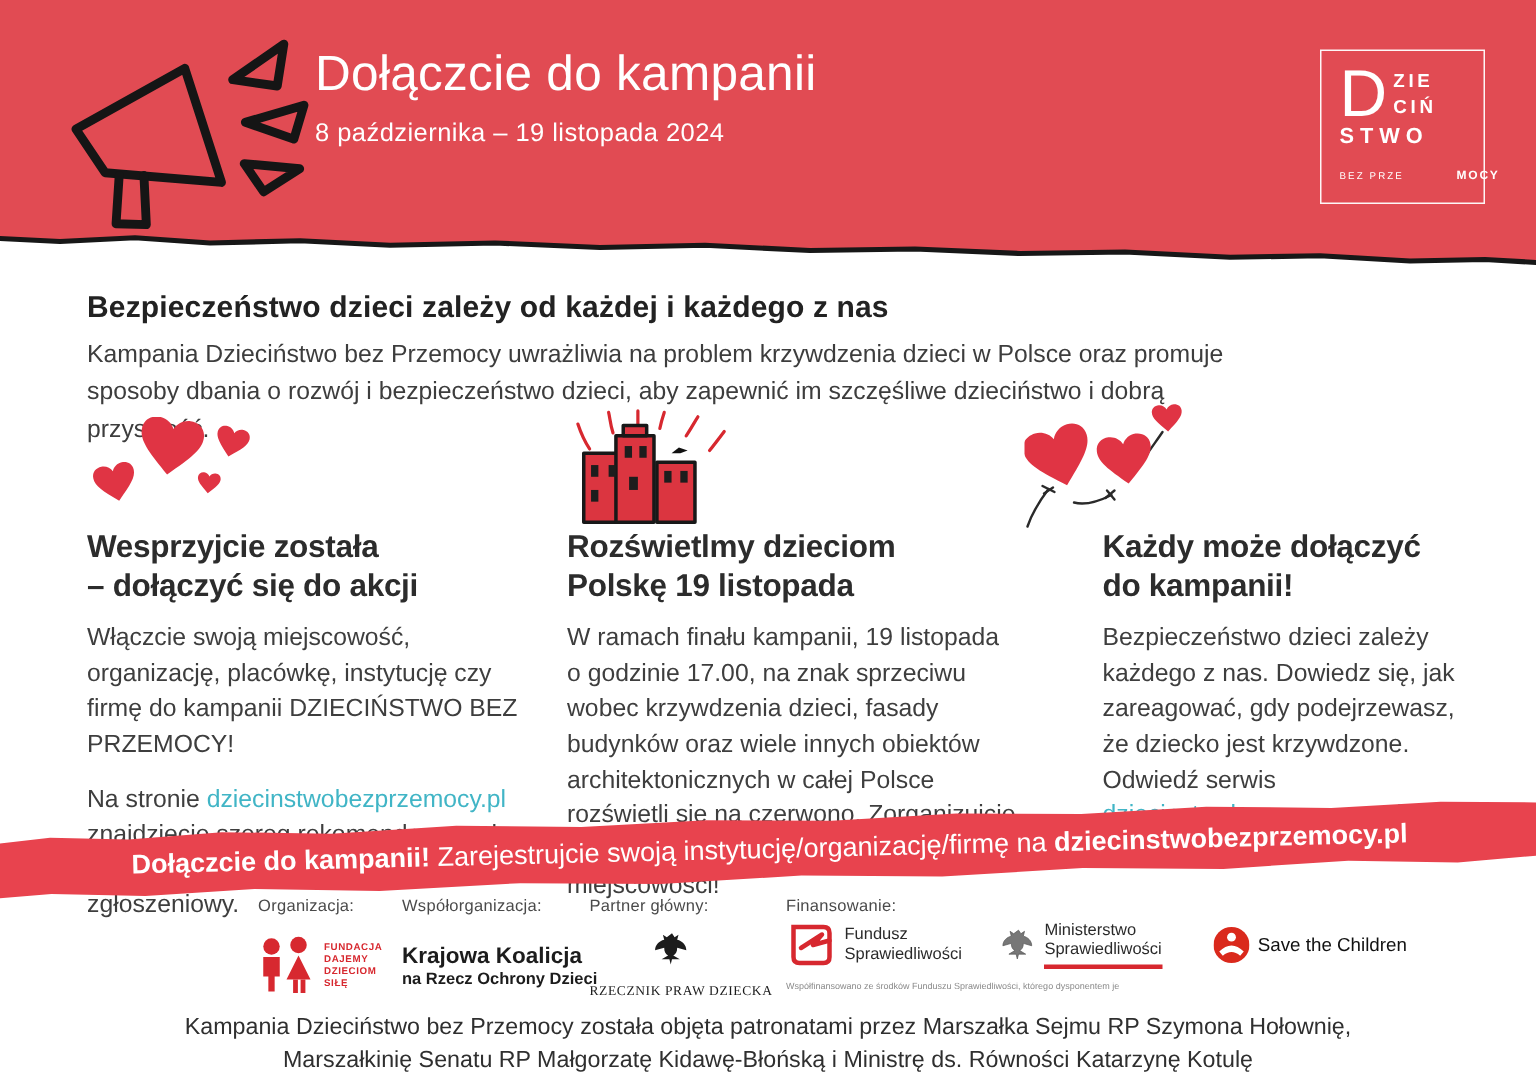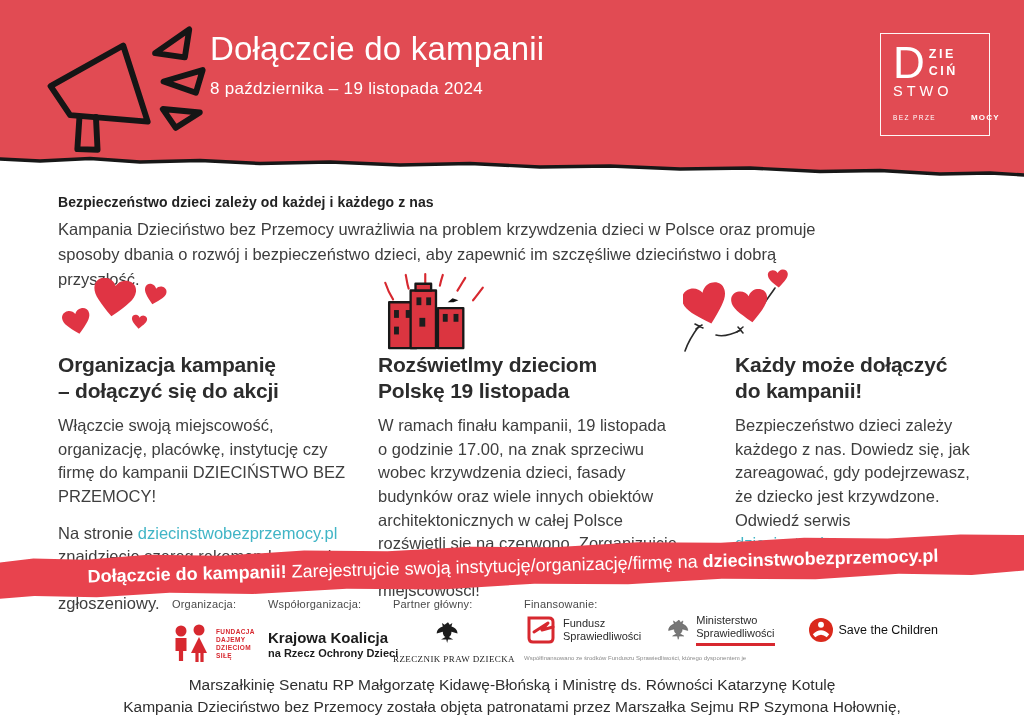--- a/index.html
+++ b/index.html
@@ -15,28 +15,28 @@
   .ht-line1 { font-size:33px; font-weight:400; letter-spacing:.2px; line-height:1.18; }
   .ht-line2 { font-size:33px; font-weight:700; letter-spacing:.2px; line-height:1.18; }
   .ht-date  { font-size:17px; font-weight:400; margin-top:10px; letter-spacing:.3px; }
 
   .cb-logo { position:absolute; top:33px; left:880px; width:110px; height:103px;
              border:1.5px solid rgba(255,255,255,.95); color:#fff; padding:10px 8px 6px 12px; }
   .cb-row1 { display:flex; align-items:flex-start; }
   .cb-d { font-size:44px; line-height:.85; font-weight:400; margin-right:4px; }
   .cb-right { display:flex; flex-direction:column; padding-top:2px; }
   .cb-right span { font-size:12.5px; font-weight:700; letter-spacing:2.5px; line-height:1.35; }
-  .cb-stwo { display:block; font-size:14.5px; font-weight:400; letter-spacing:4px; margin-top:2px; }
+  .cb-stwo { display:block; font-size:14.5px; font-weight:700; letter-spacing:4px; margin-top:2px; }
   .cb-tag { display:block; margin-top:7px; white-space:nowrap; }
   .cb-tag-light { font-size:6.5px; font-weight:400; letter-spacing:1.4px; }
   .cb-tag-bold  { font-size:8px;  font-weight:700; letter-spacing:1.2px;padding-left:35px; }
 
   
   .intro { position:absolute; top:194px; left:58px; width:780px; }
-  .intro h2 { font-size:14px; font-weight:700; color:#222; letter-spacing:.1px; margin-bottom:7px; }
+  .intro h2 { font-size:20px; font-weight:700; color:#222; letter-spacing:.1px; margin-bottom:7px; }
   .intro p  { font-size:16.5px; color:#3d3d3d; line-height:1.5; }
 
   
   .cols { position:absolute; top:278px; left:58px; width:930px; display:flex; }
   .col1 { width:292px; margin-right:28px; }
   .col2 { width:300px; margin-right:57px; }
   .col3 { width:238px; position:relative; }
   .ill  { height:72px; margin-bottom:2px; position:relative; }
   .balloons { position:absolute; left:-52px; top:-10px; }
   .col h3 { font-size:21px; font-weight:700; color:#2c2c2c; line-height:1.22; letter-spacing:-.2px; margin-bottom:11px; }
@@ -128,21 +128,21 @@
         <svg width="130" height="68" viewBox="0 0 130 68">
           <g fill="#E03444">
             <path transform="translate(34,0) scale(2.2) rotate(8 10 9)" d="M10,17.5 C3.5,11.5 .5,8.5 .5,5 C.5,2 2.8,.5 5.2,.5 C7.3,.5 9.2,1.8 10,3.6 C10.8,1.8 12.7,.5 14.8,.5 C17.2,.5 19.5,2 19.5,5 C19.5,8.5 16.5,11.5 10,17.5 Z"></path>
             <path transform="translate(2,34) scale(1.45) rotate(-12)" d="M10,17.5 C3.5,11.5 .5,8.5 .5,5 C.5,2 2.8,.5 5.2,.5 C7.3,.5 9.2,1.8 10,3.6 C10.8,1.8 12.7,.5 14.8,.5 C17.2,.5 19.5,2 19.5,5 C19.5,8.5 16.5,11.5 10,17.5 Z"></path>
             <path transform="translate(88,4) scale(1.15) rotate(14)" d="M10,17.5 C3.5,11.5 .5,8.5 .5,5 C.5,2 2.8,.5 5.2,.5 C7.3,.5 9.2,1.8 10,3.6 C10.8,1.8 12.7,.5 14.8,.5 C17.2,.5 19.5,2 19.5,5 C19.5,8.5 16.5,11.5 10,17.5 Z"></path>
             <path transform="translate(74,36) scale(0.8) rotate(6)" d="M10,17.5 C3.5,11.5 .5,8.5 .5,5 C.5,2 2.8,.5 5.2,.5 C7.3,.5 9.2,1.8 10,3.6 C10.8,1.8 12.7,.5 14.8,.5 C17.2,.5 19.5,2 19.5,5 C19.5,8.5 16.5,11.5 10,17.5 Z"></path>
           </g>
         </svg>
       </div>
       <h3>
-        <span>Organizacja kampanię</span><br>
+        <span>Wesprzyjcie została</span><br>
         <span>– dołączyć się do akcji</span>
       </h3>
       <p>Włączcie swoją miejscowość, organizację, placówkę, instytucję czy firmę do kampanii DZIECIŃSTWO BEZ PRZEMOCY!</p>
       <p><span>Na stronie </span><span class="link">dziecinstwobezprzemocy.pl</span><span> znajdziecie szereg rekomendowanych lokalnych aktywności oraz formularz zgłoszeniowy.</span></p>
     </div>
 
     <div class="col col2">
       <div class="ill">
         <svg width="115" height="80" viewBox="0 0 115 82" style="margin-top:-6px">
           <g fill="none" stroke="#D7282F" stroke-width="2.2" stroke-linecap="round">
@@ -277,17 +277,17 @@
           <circle cx="11" cy="6.2" r="2.7" fill="#fff"></circle>
           <path d="M3.5,15 Q11,7.5 18.5,15 L16.3,17.6 Q11,13 5.7,17.6 Z" fill="#fff"></path>
         </svg>
         <div class="stc-text">Save the Children</div>
       </div>
     </div>
     <div class="fund-note">Współfinansowano ze środków Funduszu Sprawiedliwości, którego dysponentem jest Minister Sprawiedliwości</div>
   </div>
 
   <div class="patronage">
+    <div>Kampania Dzieciństwo bez Przemocy została objęta patronatami przez Marszałka Sejmu RP Szymona Hołownię,</div>
     <div>Marszałkinię Senatu RP Małgorzatę Kidawę-Błońską i Ministrę ds. Równości Katarzynę Kotulę</div>
-    <div>Kampania Dzieciństwo bez Przemocy została objęta patronatami przez Marszałka Sejmu RP Szymona Hołownię,</div>
   </div>
 
 </div>
 
 </body></html>

